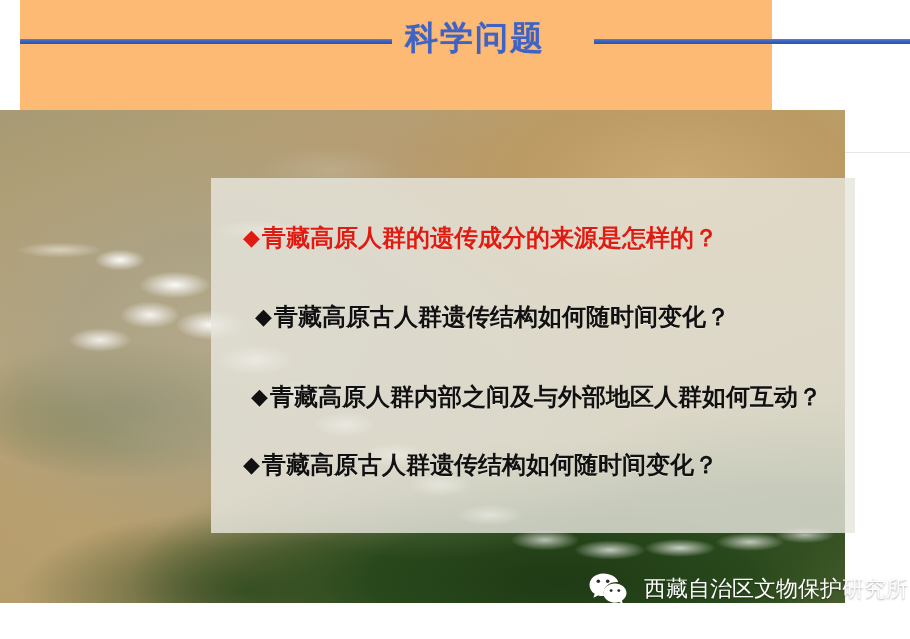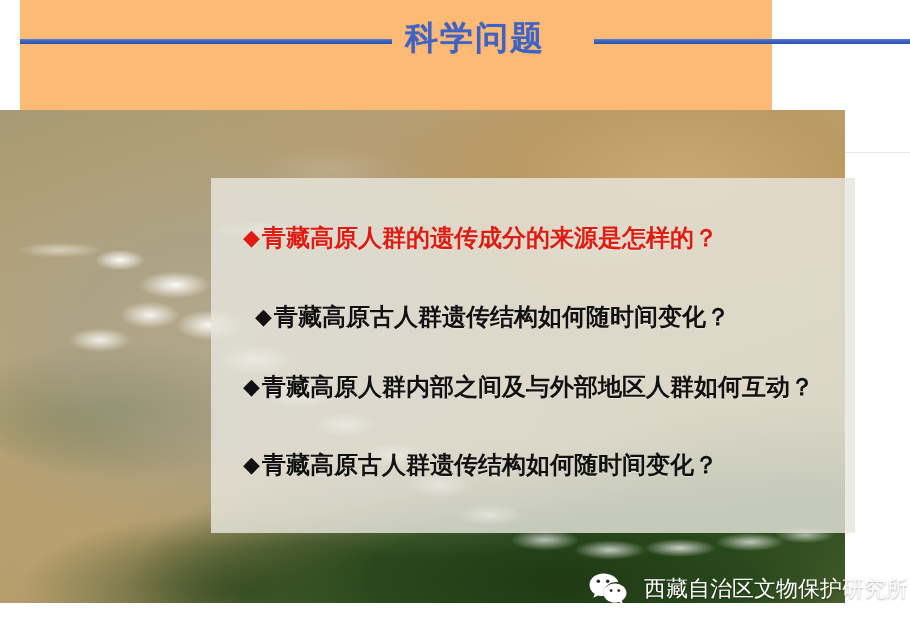--- a/index.html
+++ b/index.html
@@ -148,21 +148,21 @@
     color: #111111;
     text-shadow: 0 1px 1px rgba(255,255,255,.35);
   }
   .bullet .diamond {
     font-size: 22px;
     margin-right: 2px;
     vertical-align: 1px;
   }
   .bullet.b0 { top: 45px;  color: #e01b11; }
   .bullet.b1 { top: 124px; margin-left: 12px; }
-  .bullet.b2 { top: 194px; }
+  .bullet.b2 { top: 204px; margin-left: 8px; }
   .bullet.b3 { top: 272px; }
 
   
   #watermark {
     position: absolute;
     left: 588px;
     top: 572px;
     display: flex;
     align-items: center;
     gap: 16px;

